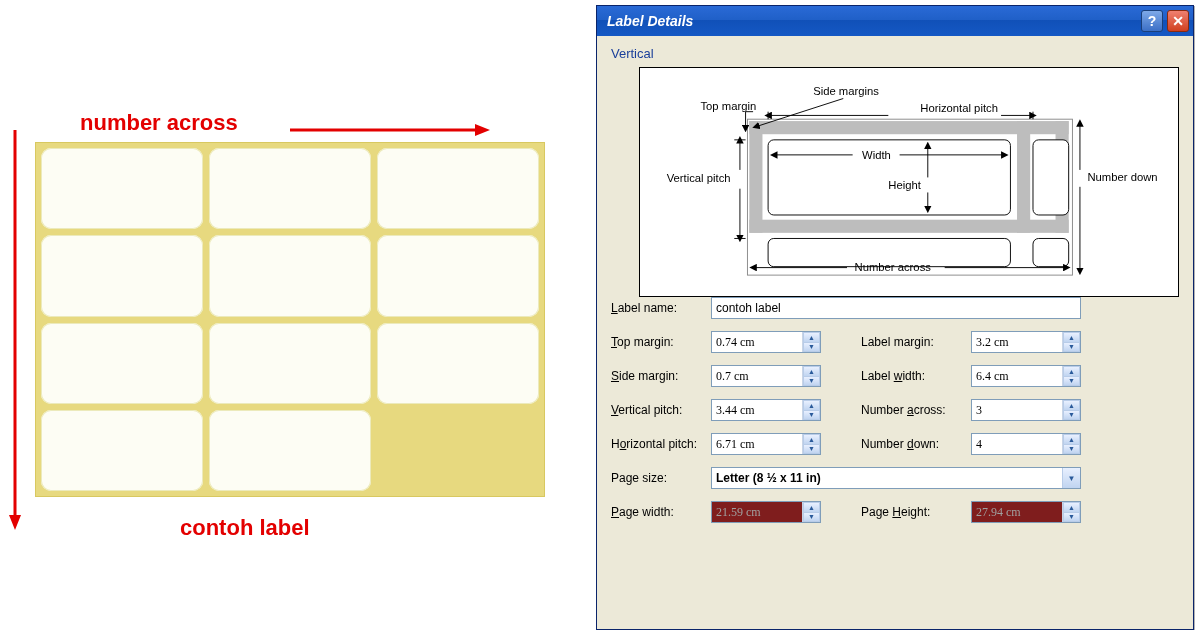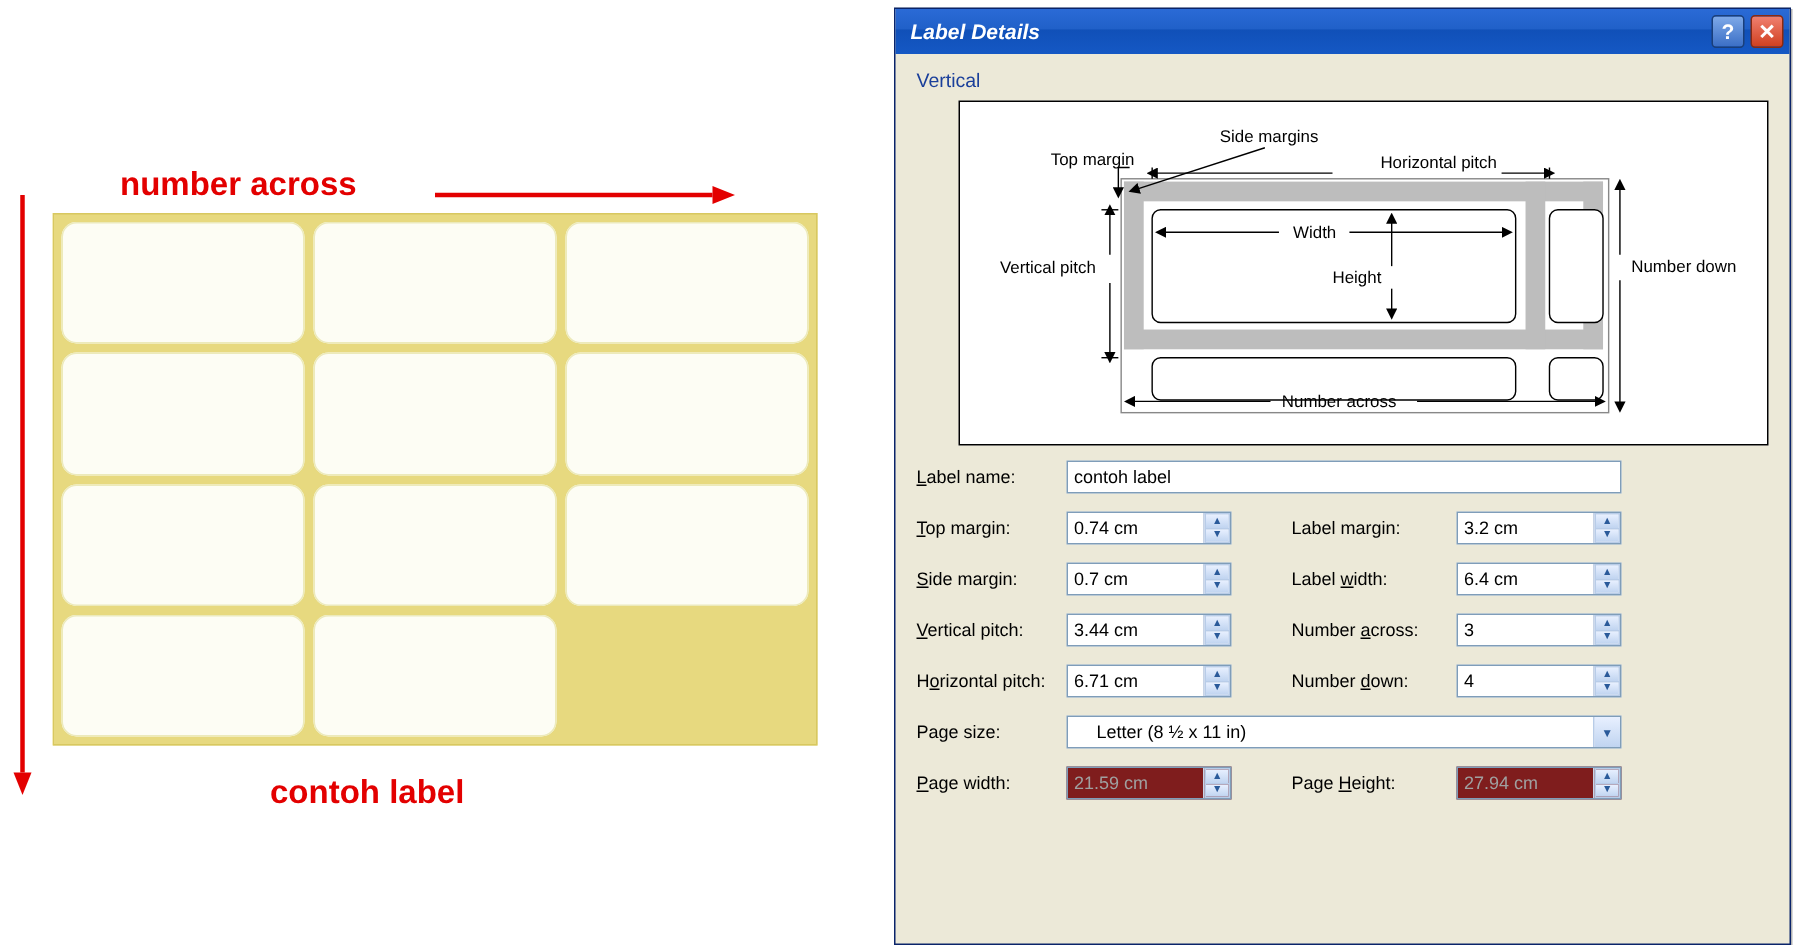--- a/index.html
+++ b/index.html
@@ -121,40 +121,40 @@
     position: relative;
     margin-left: 28px;
   }
   .preview-svg { width: 100%; height: 100%; display: block; }
   .preview-box text {
     font-family: Tahoma, Arial, sans-serif;
     font-size: 12px;
     fill: #000;
   }
   .form {
-    margin-top: 10px;
+    margin-top: 0;
     display: grid;
     grid-template-columns: 100px 110px 40px 110px 110px;
     row-gap: 12px;
     align-items: center;
   }
   .flabel { color: #000; }
   .flabel u { text-decoration: underline; }
   .spinbox {
     display: flex;
     height: 22px;
     border: 1px solid #7f9db9;
     background: #fff;
   }
   .spinbox input {
     flex: 1;
     border: none;
     outline: none;
     padding: 0 4px;
-    font-family: Liberation Sans, sans-serif;
+    font-family: Liberation Serif, serif;
     font-size: 12px;
     background: transparent;
     min-width: 0;
   }
   .spinbox.disabled { background: #7f1d1d; }
   .spinbox.disabled input { color: #a0a0a0; }
   .spin-arrows {
     width: 18px;
     display: flex; flex-direction: column;
     border-left: 1px solid #c8d4e6;
@@ -177,21 +177,21 @@
     font-size: 12px;
   }
   .textfield.full { grid-column: 2 / 6; }
   .combo {
     grid-column: 2 / 6;
     height: 22px;
     display: flex;
     border: 1px solid #7f9db9;
     background: #fff;
   }
-  .combo .val { flex:1; padding: 3px 19px; }
+  .combo .val { flex:1; padding: 3px 4px; font-weight: bold; }
   .combo .dd {
     width: 18px;
     background: linear-gradient(to bottom,#e8f0ff,#c0d4f0);
     border-left: 1px solid #b8cce8;
     display:flex;align-items:center;justify-content:center;
     font-size: 8px; color:#2a5a9a;
     cursor: pointer;
   }
 </style>
 </head>

